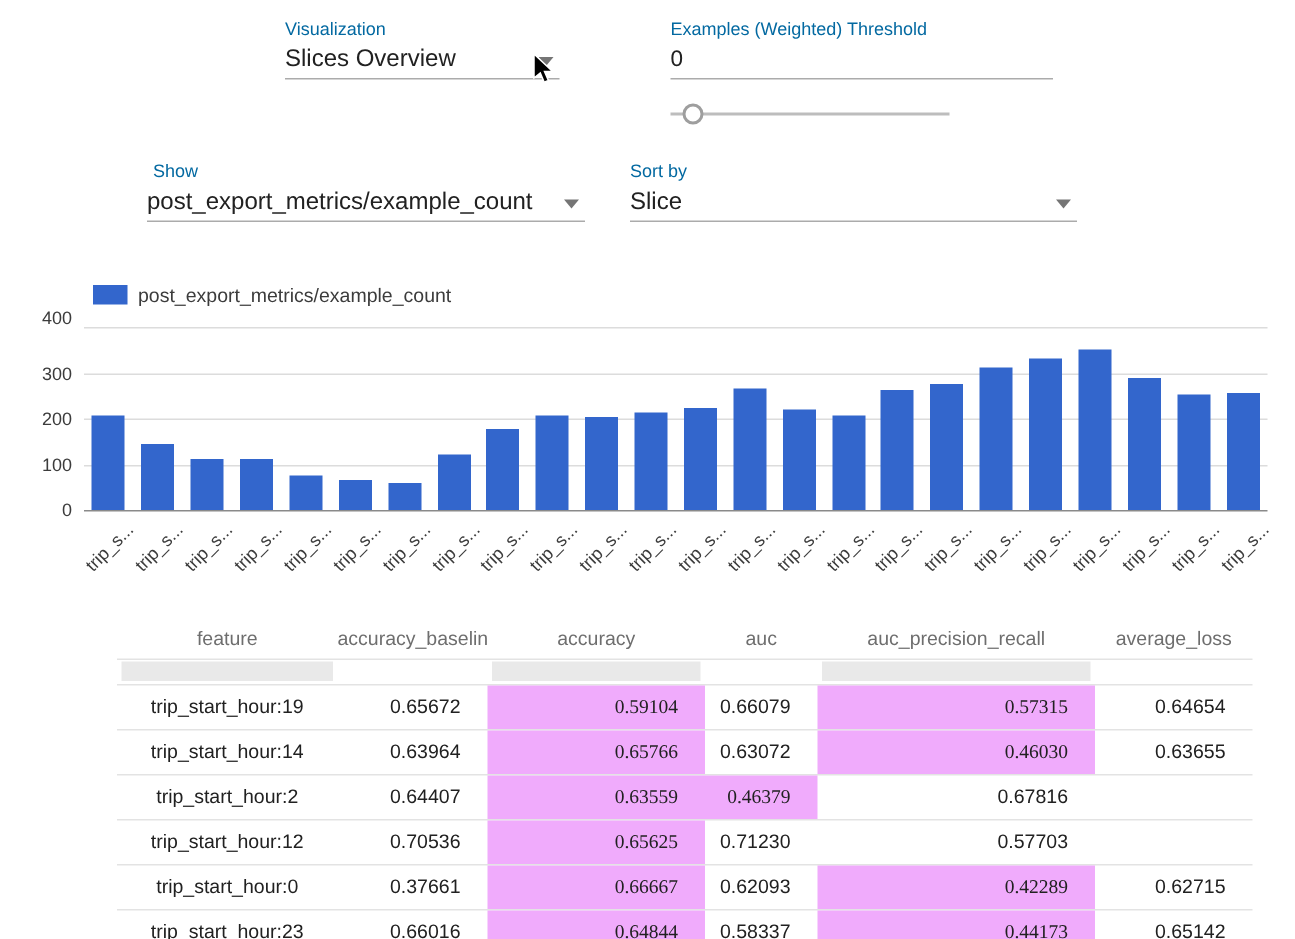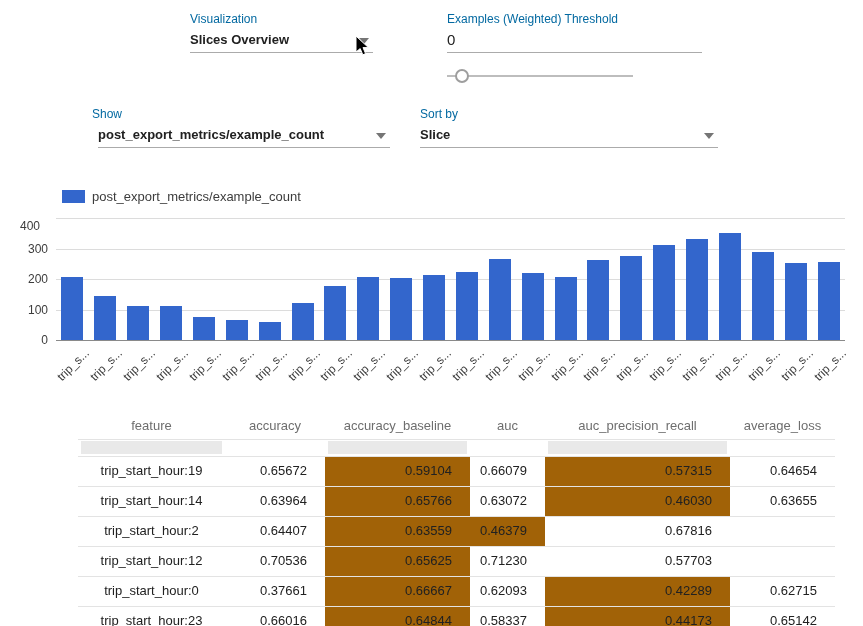--- a/index.html
+++ b/index.html
@@ -3,21 +3,21 @@
 <meta charset="utf-8">
 <style>
   html,body{margin:0;padding:0;}
   body{
     width:863px;height:626px;position:relative;overflow:hidden;
     background:#ffffff;color:#212121;
     font-family:"Liberation Sans",sans-serif;
   }
   .ctl-label{position:absolute;font-size:12px;color:#0369a1;white-space:nowrap;}
   .select{position:absolute;height:23px;border-bottom:1px solid #ababab;cursor:pointer;}
-  .select .val{font-size:13px;line-height:21px;white-space:nowrap;color:#212121;font-weight:bold;}
+  .select .val{font-size:16px;line-height:21px;white-space:nowrap;color:#212121;}
   .select .arrow{position:absolute;right:4px;top:9px;width:0;height:0;
     border-left:5px solid transparent;border-right:5px solid transparent;border-top:6px solid #757575;}
   .text-input{position:absolute;height:23px;border-bottom:1px solid #ababab;font-size:15px;line-height:21px;}
   .slider{position:absolute;height:14px;}
   .slider .track{position:absolute;left:0;top:6px;width:100%;height:2px;background:#bdbdbd;}
   .slider .thumb{position:absolute;top:0;width:10px;height:10px;border-radius:50%;background:#fff;border:2px solid #9e9e9e;}
   .legend{position:absolute;left:62px;top:189px;display:flex;align-items:center;}
   .legend .swatch{width:23px;height:13px;background:#3366cc;}
   .legend .lbl{margin-left:7px;font-size:13px;color:#3c3c3c;}
   #chart{position:absolute;left:0;top:0;width:863px;height:400px;}
@@ -32,40 +32,40 @@
   .thead{height:27px;line-height:27px;color:#6e6e6e;border-bottom:1px solid #e3e3e3;}
   .thead .cell{text-align:center;white-space:nowrap;overflow:hidden;}
   .tfilter{height:16px;border-bottom:1px solid #e3e3e3;}
   .tfilter .fcell{padding:1px 3px;}
   .tfilter .fbox{height:13px;}
   .tfilter .fcell.shaded .fbox{background:#e9e9e9;}
   .tdata{height:29px;line-height:28px;border-bottom:1px solid #e3e3e3;}
   .tdata .cell{white-space:nowrap;overflow:hidden;}
   .cell.feature{text-align:center;}
   .cell.num{text-align:right;padding-right:18px;}
-  .col-shade{background:#a16207;}
+  .col-shade{background:#f0abfc;font-family:Liberation Serif, serif;}
   .cursor{position:absolute;left:354px;top:35px;width:16px;height:22px;z-index:20;pointer-events:none;}
 </style>
 </head>
 <body>
 
 <div class="ctl-label" style="left:190px;top:12px">Visualization</div>
 <div class="select" style="left:190px;top:29px;width:183px">
   <div class="val">Slices Overview</div>
   <div class="arrow"></div>
 </div>
 
 <div class="ctl-label" style="left:447px;top:12px">Examples (Weighted) Threshold</div>
 <div class="text-input" style="left:447px;top:29px;width:255px">0</div>
 <div class="slider" style="left:447px;top:69px;width:186px">
   <div class="track"></div>
   <div class="thumb" style="left:8px"></div>
 </div>
 
-<div class="ctl-label" style="left:92px;top:107px">Show</div>
+<div class="ctl-label" style="left:102px;top:107px">Show</div>
 <div class="select" style="left:98px;top:124px;width:292px">
   <div class="val">post_export_metrics/example_count</div>
   <div class="arrow"></div>
 </div>
 
 <div class="ctl-label" style="left:420px;top:107px">Sort by</div>
 <div class="select" style="left:420px;top:124px;width:298px">
   <div class="val">Slice</div>
   <div class="arrow"></div>
 </div>
@@ -102,21 +102,21 @@
       <div class="bar" style="left: 630.062px; width: 22px; height: 101.26px; background: rgb(51, 102, 204);"></div>
       <div class="bar" style="left: 662.938px; width: 22px; height: 107.36px; background: rgb(51, 102, 204);"></div>
       <div class="bar" style="left: 695.812px; width: 22px; height: 88.45px; background: rgb(51, 102, 204);"></div>
       <div class="bar" style="left: 728.688px; width: 22px; height: 77.165px; background: rgb(51, 102, 204);"></div>
       <div class="bar" style="left: 761.562px; width: 22px; height: 78.385px; background: rgb(51, 102, 204);"></div>
     </div>
     <div class="ytick" style="left: 12px; top: 333px;">0</div>
     <div class="ytick" style="left: 12px; top: 302.5px;">100</div>
     <div class="ytick" style="left: 12px; top: 272px;">200</div>
     <div class="ytick" style="left: 12px; top: 241.5px;">300</div>
-    <div class="ytick" style="left: 12px; top: 219px; text-align: center;">400</div>
+    <div class="ytick" style="left: 12px; top: 205px;">400</div>
     <div class="xlabel" style="left: -27.5625px; top: 346px;">trip_s...</div>
     <div class="xlabel" style="left: 5.3125px; top: 346px;">trip_s...</div>
     <div class="xlabel" style="left: 38.1875px; top: 346px;">trip_s...</div>
     <div class="xlabel" style="left: 71.0625px; top: 346px;">trip_s...</div>
     <div class="xlabel" style="left: 103.938px; top: 346px;">trip_s...</div>
     <div class="xlabel" style="left: 136.812px; top: 346px;">trip_s...</div>
     <div class="xlabel" style="left: 169.688px; top: 346px;">trip_s...</div>
     <div class="xlabel" style="left: 202.562px; top: 346px;">trip_s...</div>
     <div class="xlabel" style="left: 235.438px; top: 346px;">trip_s...</div>
     <div class="xlabel" style="left: 268.312px; top: 346px;">trip_s...</div>
@@ -132,22 +132,22 @@
     <div class="xlabel" style="left: 597.062px; top: 346px;">trip_s...</div>
     <div class="xlabel" style="left: 629.938px; top: 346px;">trip_s...</div>
     <div class="xlabel" style="left: 662.812px; top: 346px;">trip_s...</div>
     <div class="xlabel" style="left: 695.688px; top: 346px;">trip_s...</div>
     <div class="xlabel" style="left: 728.562px; top: 346px;">trip_s...</div>
   </div>
 
 <div id="table" class="table">
     <div class="trow thead">
       <div class="cell">feature</div>
+      <div class="cell">accuracy_baseline</div>
       <div class="cell">accuracy</div>
-      <div class="cell">accuracy_baseline</div>
       <div class="cell">auc</div>
       <div class="cell">auc_precision_recall</div>
       <div class="cell">average_loss</div>
     </div>
     <div class="trow tfilter">
       <div class="fcell shaded">
         <div class="fbox"></div>
       </div>
       <div class="fcell">
         <div class="fbox"></div>

